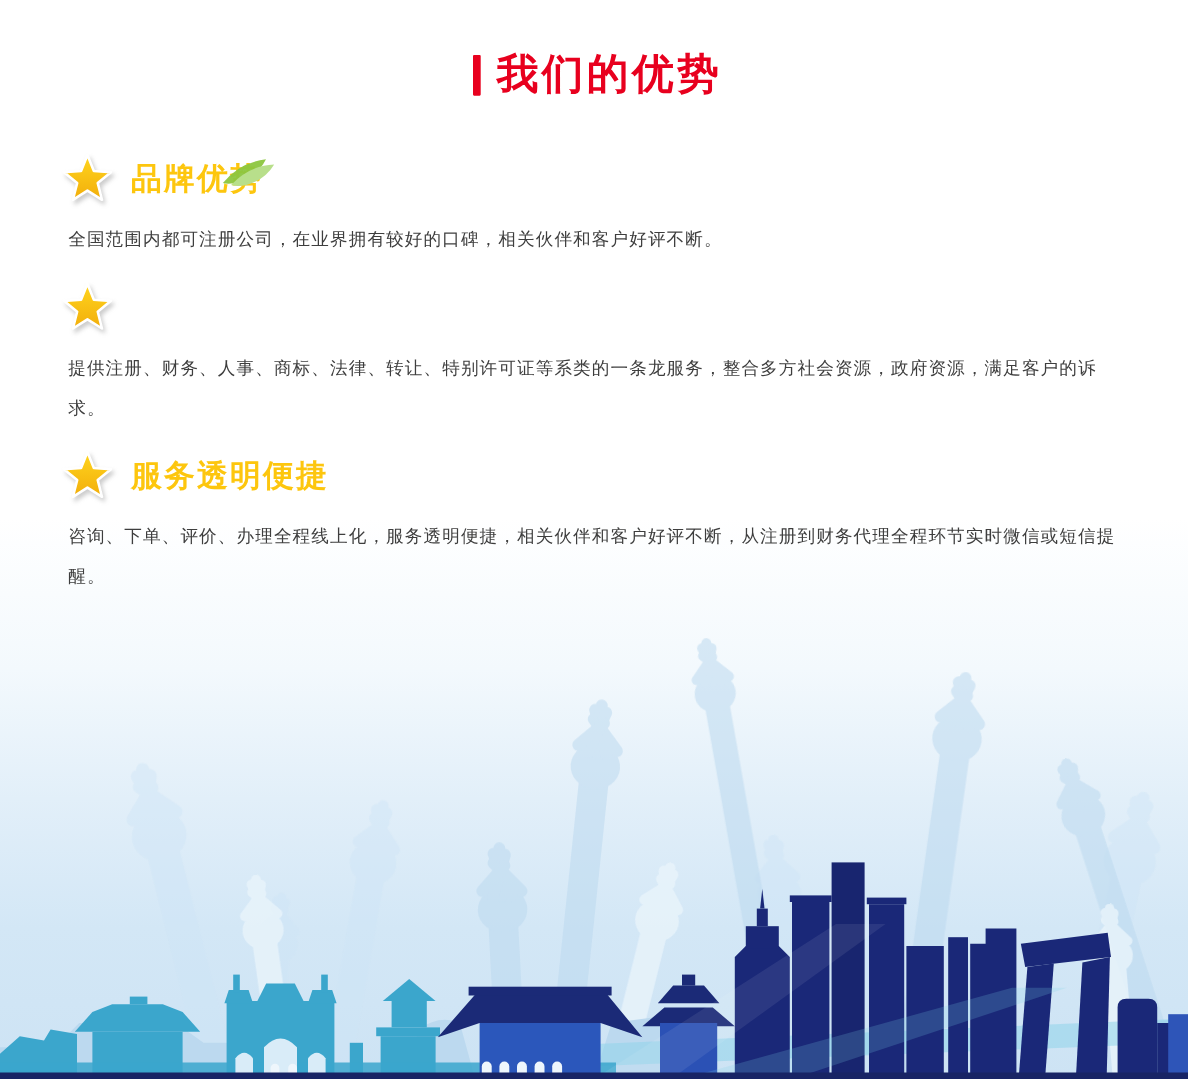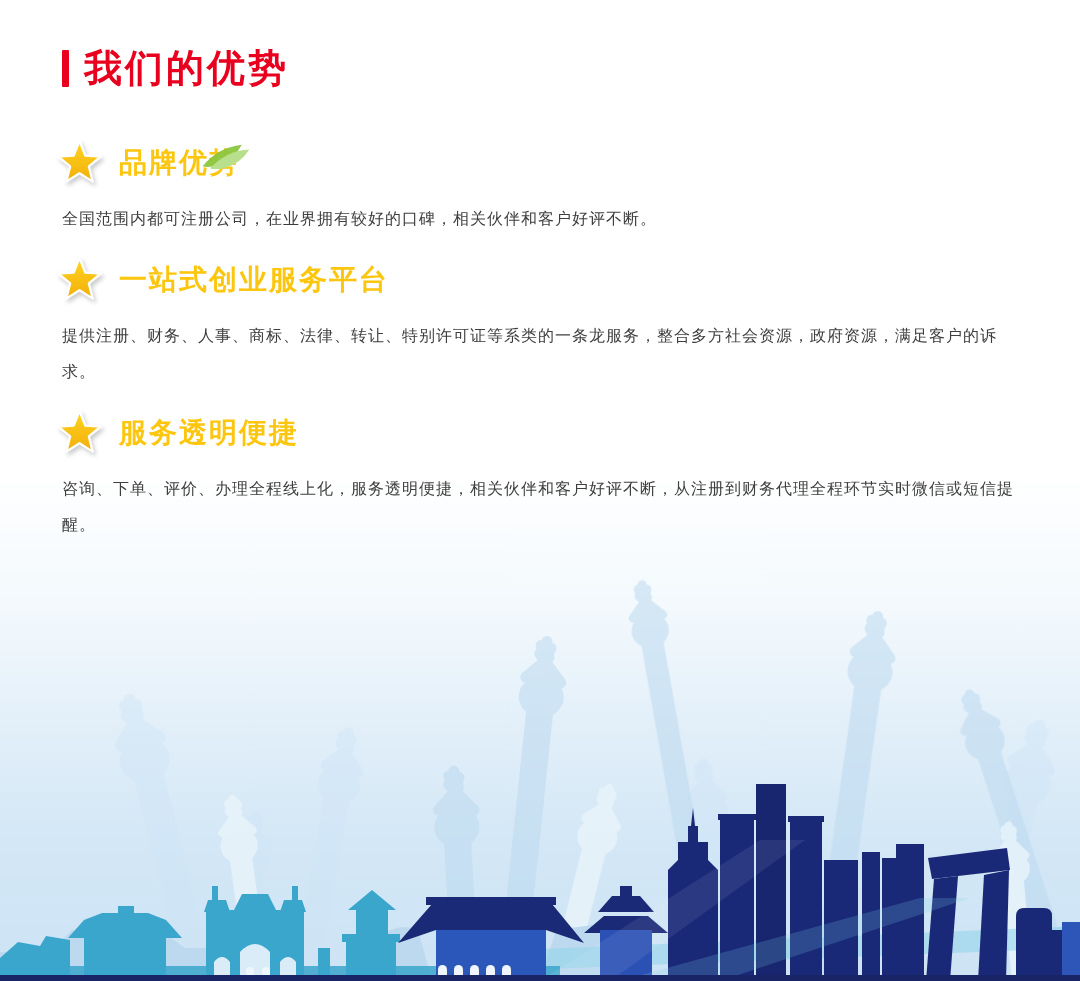--- a/index.html
+++ b/index.html
@@ -24,21 +24,21 @@
   .skyline-layer {
     position: absolute; left: 0; bottom: 0;
     width: 1080px; height: 201px;
     z-index: 2; pointer-events: none;
   }
   
   .content {
     position: relative; z-index: 3;
     padding: 46px 56px 0 62px;
   }
-  .title-row { display: flex; align-items: center; position: relative; }
+  .title-row { display: flex; align-items: center; position: relative; justify-content: center; }
   .title-bar {
     width: 7px; height: 37px;
     background: #e8001e; margin-right: 15px;
     border-radius: 1px; flex: 0 0 auto;
   }
   .page-title {
     margin: 0; font-size: 38px; line-height: 44px;
     font-weight: 600; letter-spacing: 3px; color: #e8001e;
   }
   .leaf { position: absolute; left: 136px; top: 96px; width: 54px; height: 28px; }
@@ -203,21 +203,20 @@
         <polygon points="25,1 31.2,16.5 47.8,17.6 35,28.2 39.1,44.4 25,35.5 10.9,44.4 15,28.2 2.2,17.6 18.8,16.5" fill="url(#sg1)" stroke="#ffffff" stroke-width="2.5" stroke-linejoin="round"></polygon>
       </svg>
       <h2 class="section-heading">品牌优势</h2>
     </div>
     <p class="section-body">全国范围内都可注册公司，在业界拥有较好的口碑，相关伙伴和客户好评不断。</p>
 
     <div class="section-head">
       <svg class="star" viewBox="0 0 50 48" aria-hidden="true">
         <polygon points="25,1 31.2,16.5 47.8,17.6 35,28.2 39.1,44.4 25,35.5 10.9,44.4 15,28.2 2.2,17.6 18.8,16.5" fill="url(#sg1)" stroke="#ffffff" stroke-width="2.5" stroke-linejoin="round"></polygon>
       </svg>
-      <h2 class="section-heading">一站式创业服务平台</h2>
     </div>
     <p class="section-body">提供注册、财务、人事、商标、法律、转让、特别许可证等系类的一条龙服务，整合多方社会资源，政府资源，满足客户的诉求。</p>
 
 
     <div class="section-head">
       <svg class="star" viewBox="0 0 50 48" aria-hidden="true">
         <polygon points="25,1 31.2,16.5 47.8,17.6 35,28.2 39.1,44.4 25,35.5 10.9,44.4 15,28.2 2.2,17.6 18.8,16.5" fill="url(#sg1)" stroke="#ffffff" stroke-width="2.5" stroke-linejoin="round"></polygon>
       </svg>
       <h2 class="section-heading">服务透明便捷</h2>
     </div>

